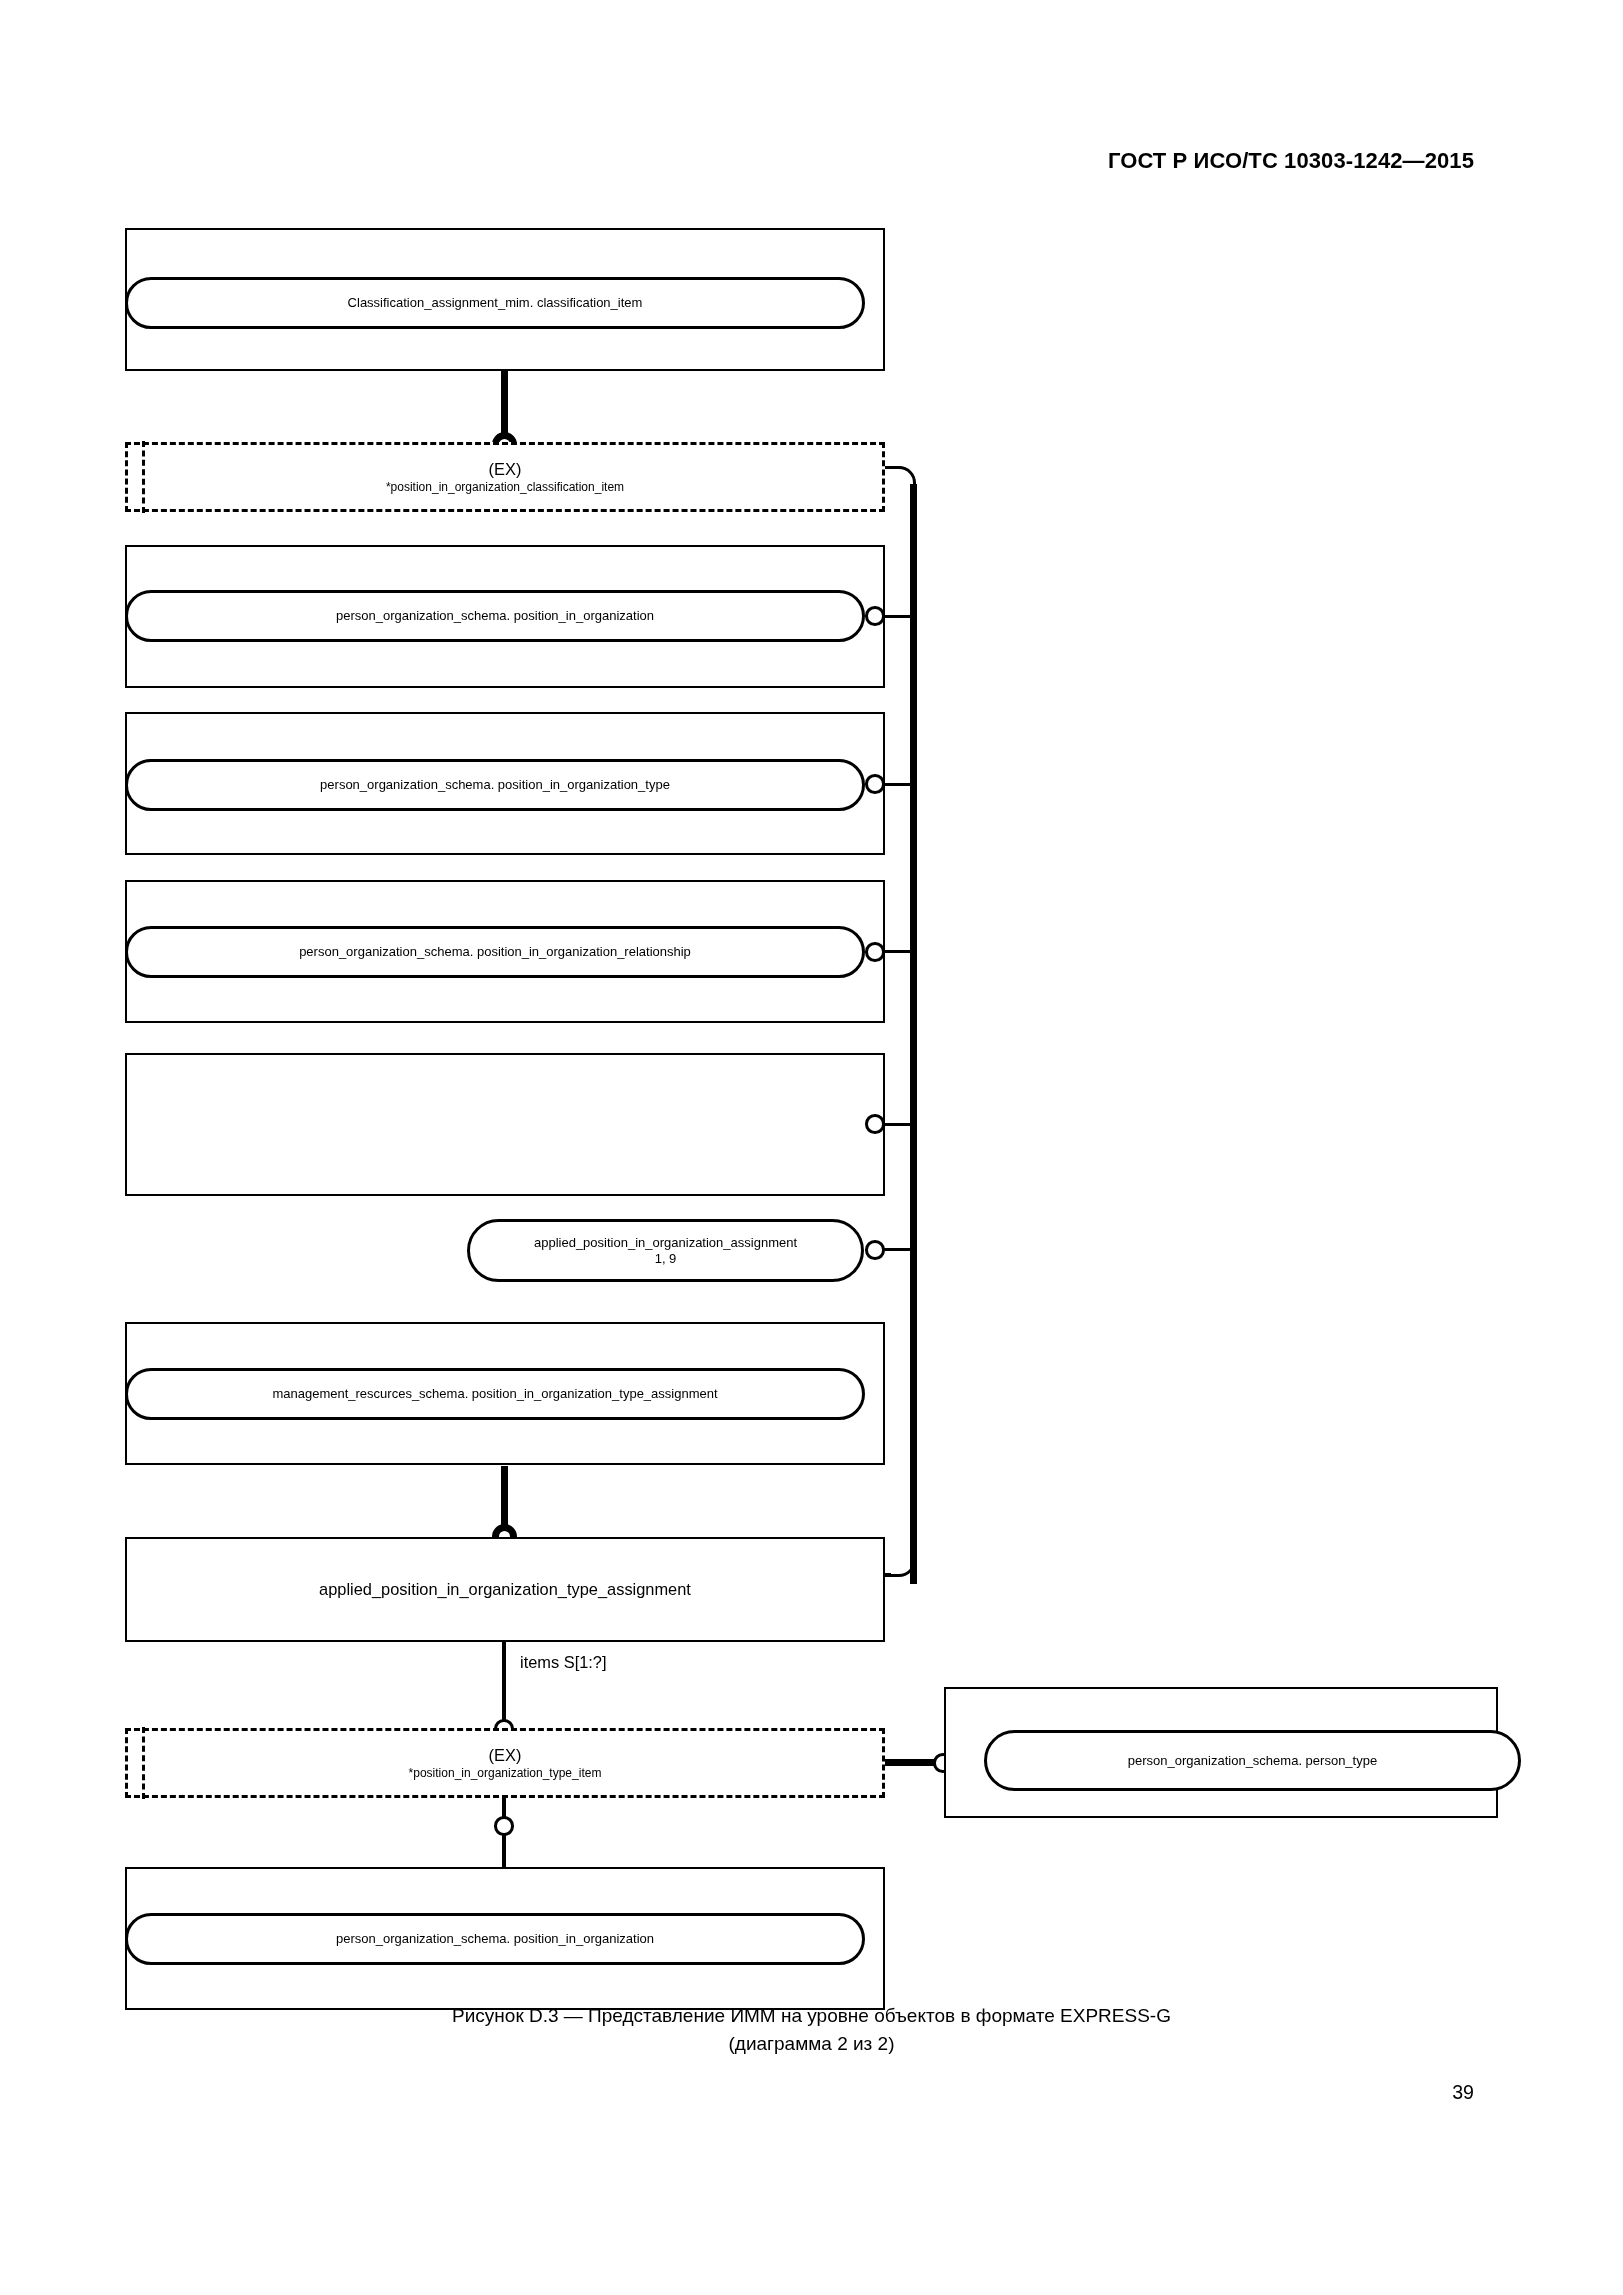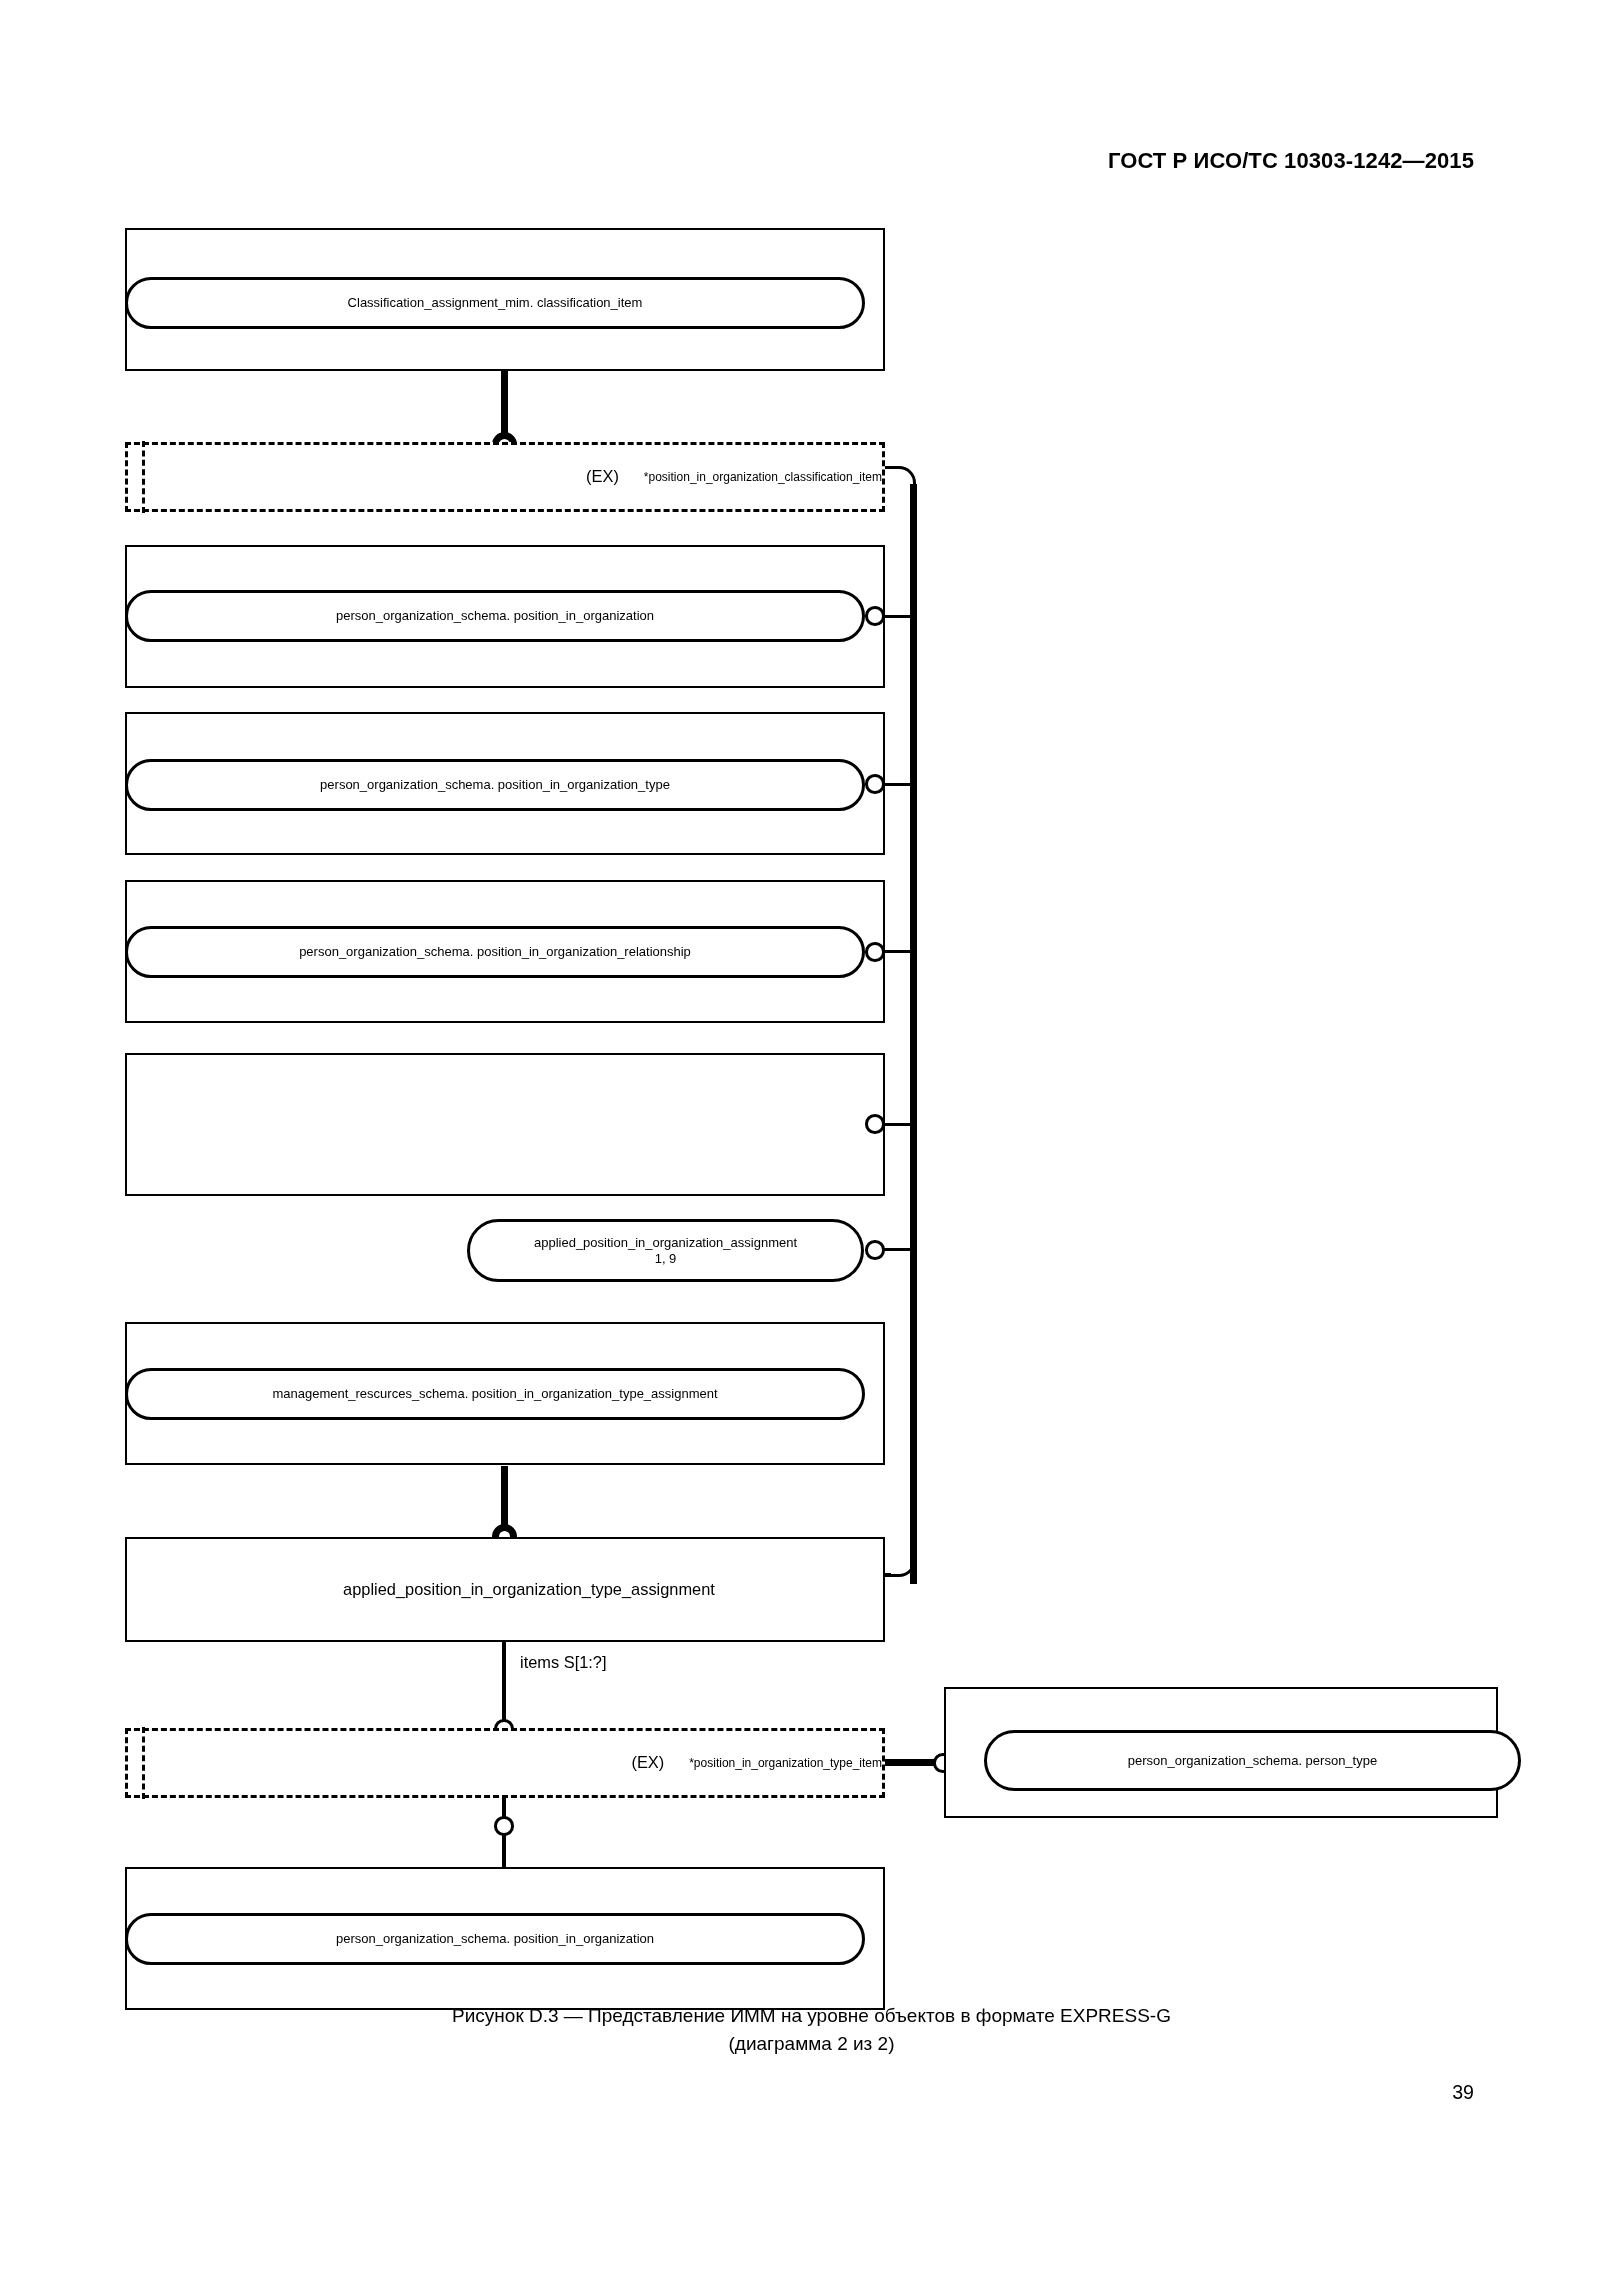--- a/index.html
+++ b/index.html
@@ -53,34 +53,32 @@
     font-size: 13px;
     line-height: 1.22;
     padding: 0 15.7px;
     white-space: nowrap;
   }
   .plain-label {
     position: absolute;
     font-size: 16.4px;
     text-align: center;
     white-space: nowrap;
-    padding-left: 24px;
   }
 
   
   .dashed-box {
     position: absolute;
     box-sizing: border-box;
     border: 3.9px dashed #000;
     background: #fff;
     display: flex;
-    flex-direction: row;
+    flex-direction: column;
     align-items: center;
-    justify-content: flex-end;
-    gap: 25px;
+    justify-content: center;
   }
   .dashed-inner-edge {
     position: absolute;
     left: 14.4px;
     top: -3.9px;
     bottom: -3.9px;
     width: 0;
     border-left: 3.9px dashed #000;
   }
   .dashed-box .ex-tag {

